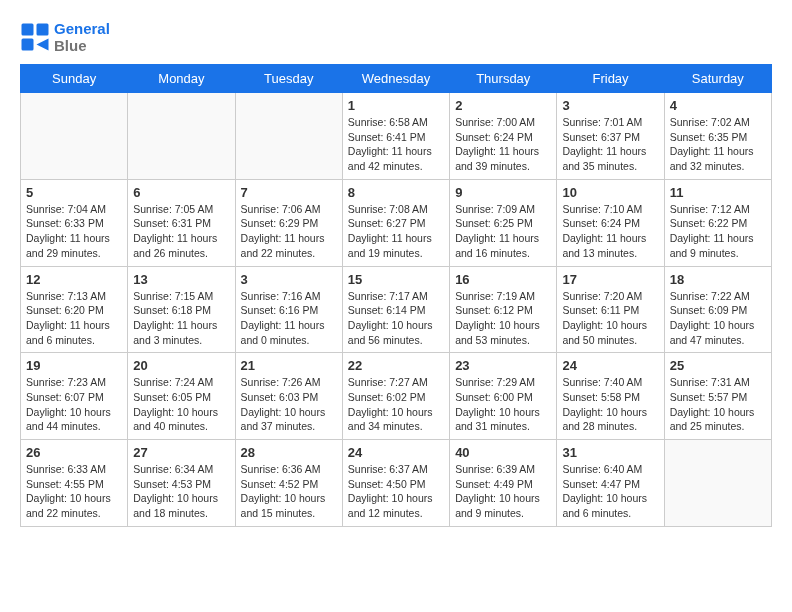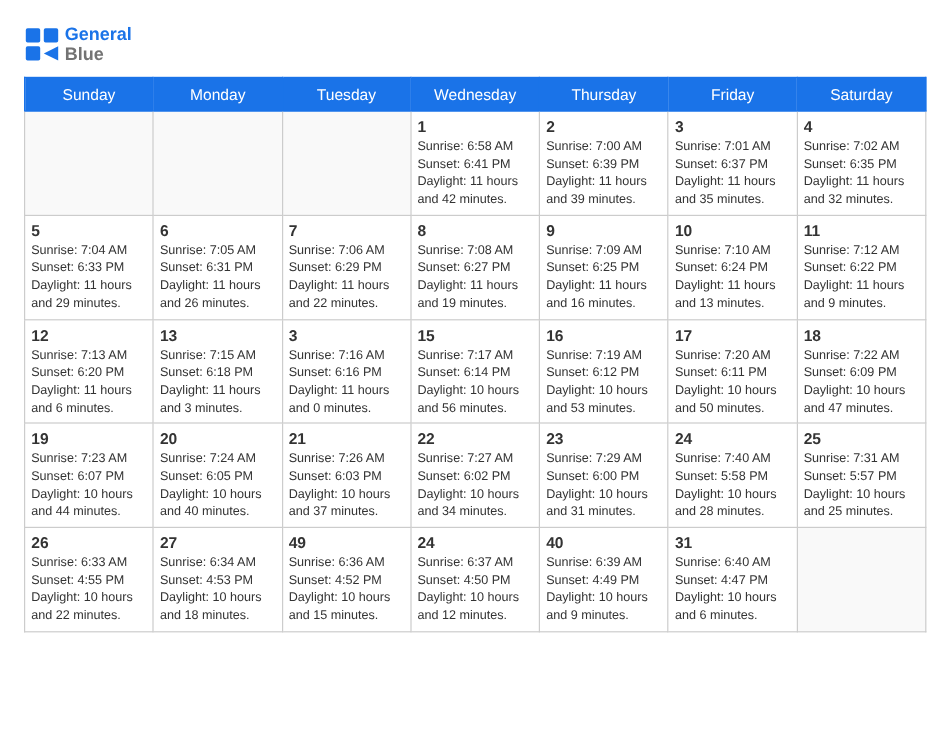--- a/index.html
+++ b/index.html
@@ -119,21 +119,21 @@
         <td class="empty"></td>
         <td>
           <span class="day-num">1</span>
           <div class="day-info">Sunrise: 6:58 AM
 Sunset: 6:41 PM
 Daylight: 11 hours and 42 minutes.</div>
         </td>
         <td>
           <span class="day-num">2</span>
           <div class="day-info">Sunrise: 7:00 AM
-Sunset: 6:39 PM
+Sunset: 6:24 PM
 Daylight: 11 hours and 39 minutes.</div>
         </td>
         <td>
           <span class="day-num">3</span>
           <div class="day-info">Sunrise: 7:01 AM
 Sunset: 6:37 PM
 Daylight: 11 hours and 35 minutes.</div>
         </td>
         <td>
           <span class="day-num">4</span>
@@ -281,21 +281,21 @@
 Sunset: 4:55 PM
 Daylight: 10 hours and 22 minutes.</div>
         </td>
         <td>
           <span class="day-num">27</span>
           <div class="day-info">Sunrise: 6:34 AM
 Sunset: 4:53 PM
 Daylight: 10 hours and 18 minutes.</div>
         </td>
         <td>
-          <span class="day-num">49</span>
+          <span class="day-num">28</span>
           <div class="day-info">Sunrise: 6:36 AM
 Sunset: 4:52 PM
 Daylight: 10 hours and 15 minutes.</div>
         </td>
         <td>
           <span class="day-num">24</span>
           <div class="day-info">Sunrise: 6:37 AM
 Sunset: 4:50 PM
 Daylight: 10 hours and 12 minutes.</div>
         </td>

